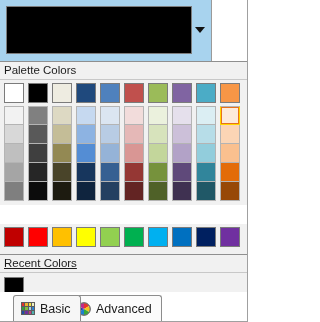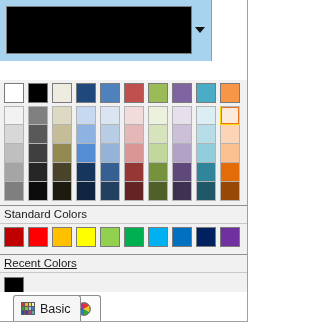--- a/index.html
+++ b/index.html
@@ -194,20 +194,21 @@
   <div class="preview-strip">
     <div class="preview-swatch"></div>
     <div class="preview-arrow">
       <svg viewBox="0 0 12 10" width="12" height="10">
         <polygon points="1,2 11,2 6,8" fill="#111111"></polygon>
       </svg>
     </div>
   </div>
   <div class="preview-right-fill"></div>
 
+  <div class="section-head" style="top:61px;">Palette Colors</div>
 
   <div class="swatch-panel" id="palette-panel" style="top:80px; height:125px;">
     <div class="swatch-row accent-row" id="accent-row">
         <div class="sw" style="background: rgb(255, 255, 255);"></div>
         <div class="sw" style="background: rgb(0, 0, 0);"></div>
         <div class="sw" style="background: rgb(238, 236, 225);"></div>
         <div class="sw" style="background: rgb(31, 73, 125);"></div>
         <div class="sw" style="background: rgb(79, 129, 189);"></div>
         <div class="sw" style="background: rgb(192, 80, 77);"></div>
         <div class="sw" style="background: rgb(155, 187, 89);"></div>
@@ -272,21 +273,20 @@
           <div class="sw tint" style="background: rgb(36, 64, 97);"></div>
           <div class="sw tint" style="background: rgb(99, 36, 35);"></div>
           <div class="sw tint" style="background: rgb(79, 97, 40);"></div>
           <div class="sw tint" style="background: rgb(63, 49, 81);"></div>
           <div class="sw tint" style="background: rgb(32, 88, 103);"></div>
           <div class="sw tint" style="background: rgb(151, 72, 6);"></div>
         </div>
       </div>
   </div>
 
-  <div class="section-head" style="top:205px;">Standard Colors</div>
 
   <div class="swatch-panel" style="top:224px; height:30px;">
     <div class="swatch-row accent-row" id="standard-row">
         <div class="sw" style="background: rgb(192, 0, 0);"></div>
         <div class="sw" style="background: rgb(255, 0, 0);"></div>
         <div class="sw" style="background: rgb(255, 192, 0);"></div>
         <div class="sw" style="background: rgb(255, 255, 0);"></div>
         <div class="sw" style="background: rgb(146, 208, 80);"></div>
         <div class="sw" style="background: rgb(0, 176, 80);"></div>
         <div class="sw" style="background: rgb(0, 176, 240);"></div>
@@ -330,17 +330,18 @@
           <circle cx="7" cy="7" r="6.2" fill="#ffffff" stroke="#6b6b6b" stroke-width="1"></circle>
           <path d="M7 7 L7 1 A6 6 0 0 1 12.2 4 Z" fill="#e8342a"></path>
           <path d="M7 7 L12.2 4 A6 6 0 0 1 12.2 10 Z" fill="#f5c518"></path>
           <path d="M7 7 L12.2 10 A6 6 0 0 1 7 13 Z" fill="#3aa93a"></path>
           <path d="M7 7 L7 13 A6 6 0 0 1 1.8 10 Z" fill="#1f7fd0"></path>
           <path d="M7 7 L1.8 10 A6 6 0 0 1 1.8 4 Z" fill="#2b3fa8"></path>
           <path d="M7 7 L1.8 4 A6 6 0 0 1 7 1 Z" fill="#c02a8a"></path>
           <circle cx="7" cy="7" r="6.2" fill="none" stroke="#6b6b6b" stroke-width="1"></circle>
         </svg>
       </span>
+      <span class="tab-label">Advanced</span>
     </div>
   </div>
 
   <div class="window-border"></div>
 </div>
 
 </body></html>

